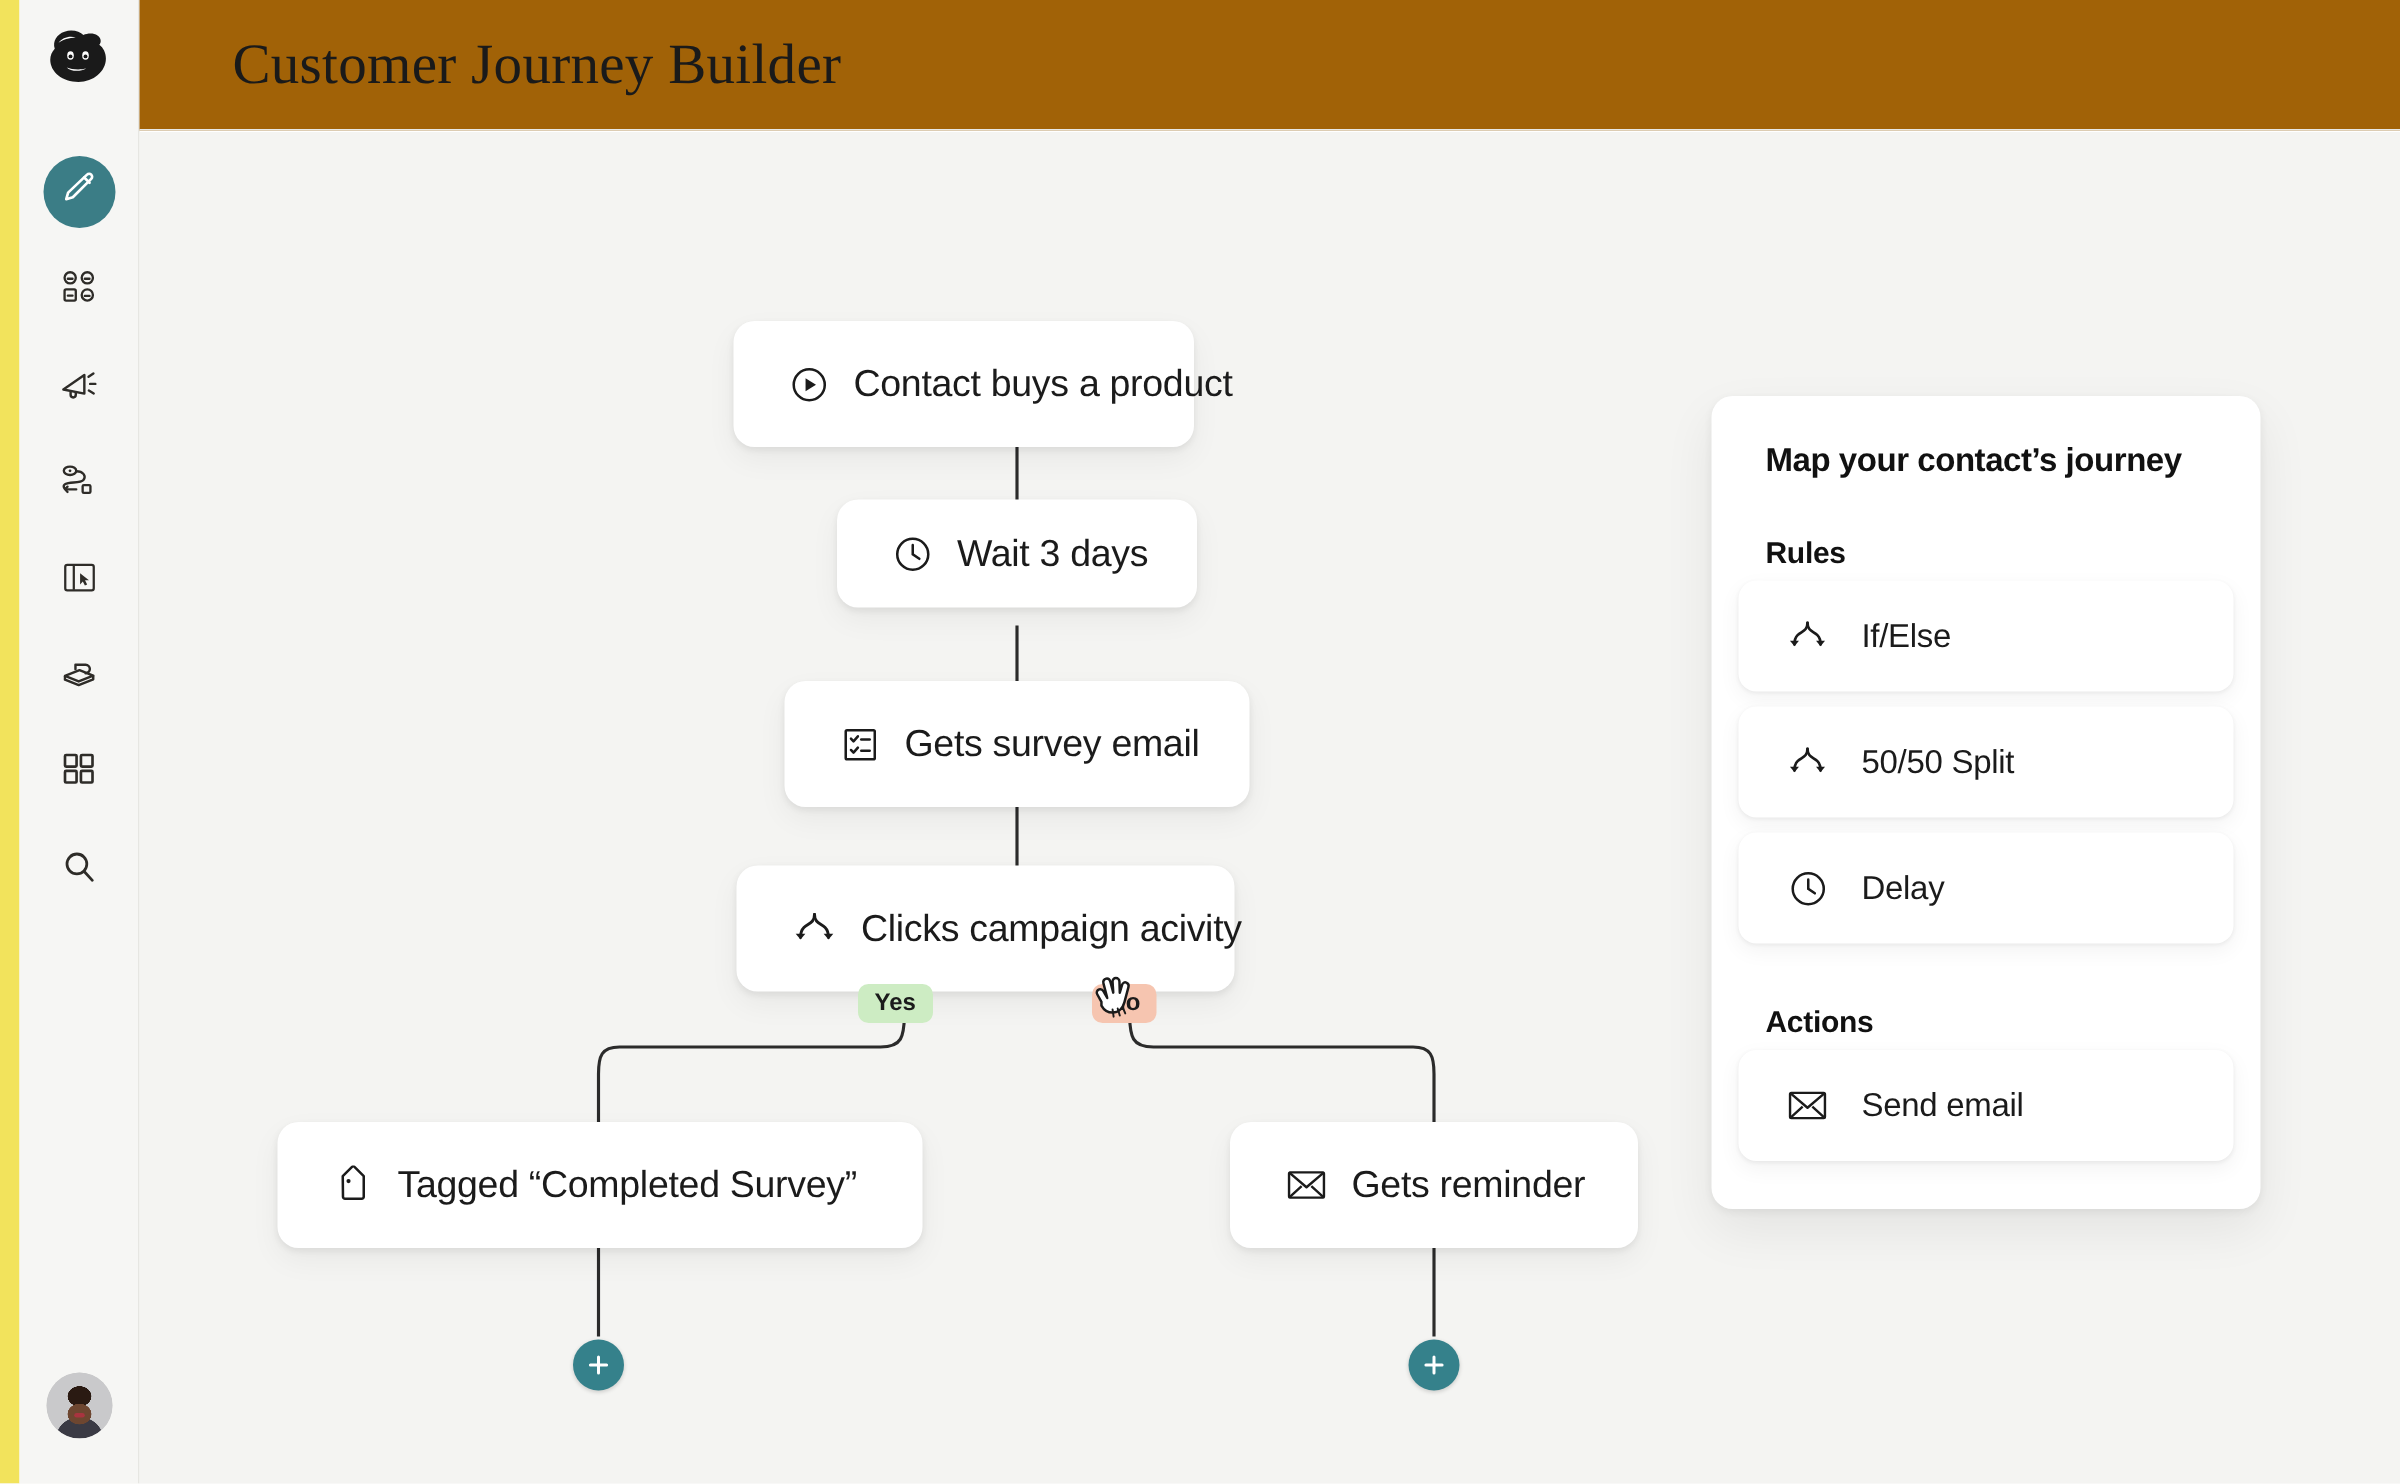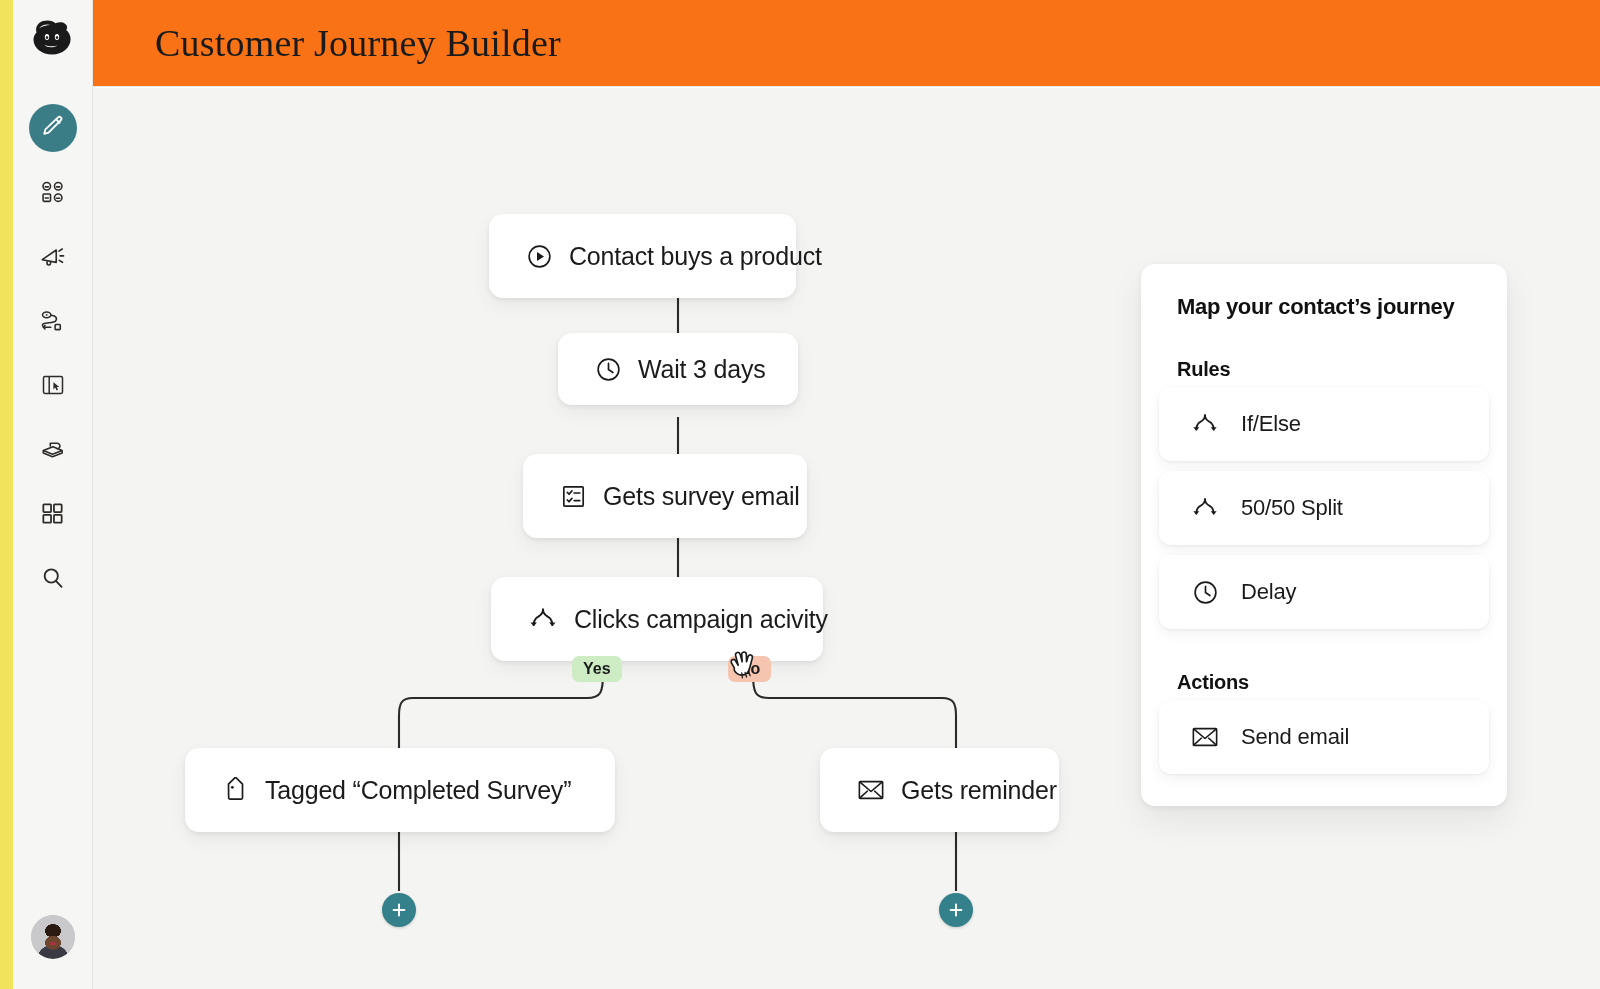--- a/index.html
+++ b/index.html
@@ -103,21 +103,21 @@
     background: #a8343f;
   }
 
   
   .header {
     position: absolute;
     left: 93px;
     top: 0;
     width: 1507px;
     height: 87px;
-    background: #f97316;
+    background: #a16207;
     border-bottom: 1px solid #e8e8e4;
     box-sizing: border-box;
   }
   .header-title {
     position: absolute;
     left: 62px;
     top: 50%;
     transform: translateY(-50%);
     font-family: "Liberation Serif", serif;
     font-size: 38px;
@@ -420,21 +420,21 @@
     <div class="node" style="left:465px; top:245px; width:240px; height:72px; padding-left:37px;">
       <span class="node-icon">
         <svg width="27" height="27" viewBox="0 0 24 24" fill="none" stroke="#1b1b1b" stroke-width="1.5" stroke-linecap="round">
           <circle cx="12" cy="12" r="9.2"></circle>
           <path d="M12 6.6V12l3.9 2.7"></path>
         </svg>
       </span>
       <span class="node-label">Wait 3 days</span>
     </div>
 
-    <div class="node" style="left:430px; top:366px; width:284px; height:84px; padding-left:37px;">
+    <div class="node" style="left:430px; top:366px; width:310px; height:84px; padding-left:37px;">
       <span class="node-icon">
         <svg width="27" height="27" viewBox="0 0 24 24" fill="none" stroke="#1b1b1b" stroke-width="1.5" stroke-linecap="round" stroke-linejoin="round">
           <rect x="3.4" y="3.4" width="17.2" height="17.2" rx="0.8"></rect>
           <path d="M6.5 8.4l1.5 1.6 2.6-3"></path>
           <path d="M12.6 8.9h5"></path>
           <path d="M6.5 15.1l1.5 1.6 2.6-3"></path>
           <path d="M12.6 15.6h5"></path>
         </svg>
       </span>
       <span class="node-label">Gets survey email</span>
@@ -465,21 +465,21 @@
     <div class="node" style="left:92px; top:660px; width:430px; height:84px; padding-left:37px;">
       <span class="node-icon">
         <svg width="27" height="27" viewBox="0 0 24 24" fill="none" stroke="#1b1b1b" stroke-width="1.5" stroke-linejoin="round">
           <path d="M11.6 3.6H20.4v8.8l-8.6 8.6a1.2 1.2 0 0 1-1.7 0l-7-7a1.2 1.2 0 0 1 0-1.7z" transform="rotate(-45 12 12)"></path>
           <circle cx="9.2" cy="9.2" r="1.25" fill="#1b1b1b" stroke="none"></circle>
         </svg>
       </span>
       <span class="node-label">Tagged “Completed Survey”</span>
     </div>
 
-    <div class="node" style="left:727px; top:660px; width:239px; height:84px; padding-left:37px;">
+    <div class="node" style="left:727px; top:660px; width:272px; height:84px; padding-left:37px;">
       <span class="node-icon">
         <svg width="28" height="24" viewBox="0 0 26 22" fill="none" stroke="#1b1b1b" stroke-width="1.5" stroke-linejoin="round">
           <rect x="2.2" y="3.2" width="21.6" height="15.6" rx="0.8"></rect>
           <path d="M2.2 3.2L13 12.4 23.8 3.2"></path>
           <path d="M2.2 18.8l7.8-7.1M23.8 18.8l-7.8-7.1"></path>
         </svg>
       </span>
       <span class="node-label">Gets reminder</span>
     </div>
 

